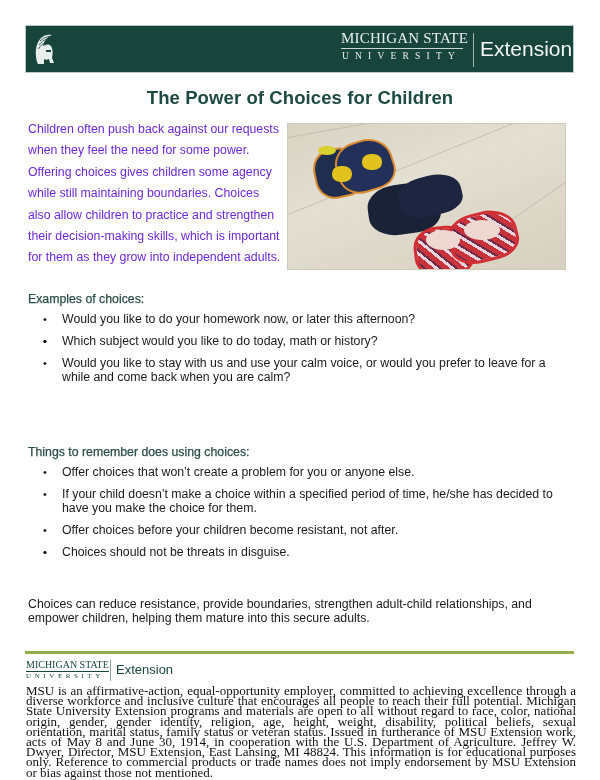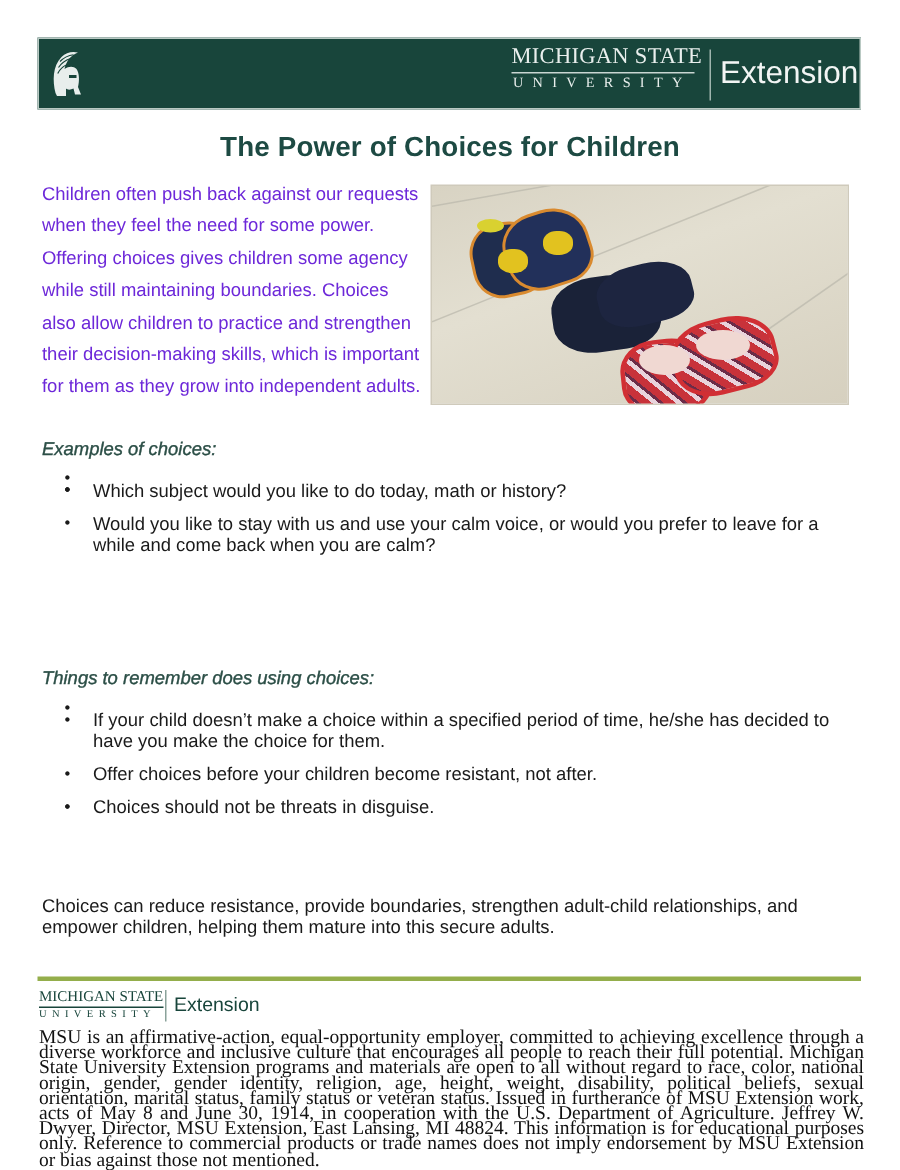--- a/index.html
+++ b/index.html
@@ -45,21 +45,21 @@
     .photo {
       position: absolute; left: 287px; top: 123px; width: 279px; height: 147px;
       background: linear-gradient(160deg, #d8d3c3 0%, #e3dfd1 40%, #d6d0bf 100%);
       border: 1px solid #cfcabb; overflow: hidden;
     }
     .tile-seam { position: absolute; background: #b9b6ab; opacity: 0.7; }
     .shoe { position: absolute; border-radius: 40% 45% 35% 40%; }
 
     
     .section-heading {
-      position: absolute; left: 28px; font-size: 12.3px; color: #2c4f47; font-weight: normal; font-style: italic;
+      position: absolute; left: 28px; font-size: 12.3px; color: #2c4f47; font-weight: normal;
       -webkit-text-stroke: 0.25px #2c4f47;
     }
     .bullet-list { position: absolute; left: 28px; width: 548px; list-style: none; }
     .bullet-item { position: relative; padding-left: 34px; font-size: 12.3px; line-height: 14px; color: #1a1a1a; }
     .bullet-item .dot { position: absolute; left: 15px; top: 0; font-size: 11px; }
 
     .closing-text {
       position: absolute; left: 28px; top: 597px; width: 520px;
       font-size: 12.3px; line-height: 14px; color: #1a1a1a;
     }
@@ -123,30 +123,30 @@
   <div class="shoe" style="left:110px; top:52px; width:64px; height:40px; background:#1d2540; transform:rotate(-14deg);"></div>
 
   <div class="shoe" style="left:126px; top:102px; width:60px; height:50px; background:repeating-linear-gradient(45deg,#c8323a 0 5px,#e9d3dc 5px 8px,#6b2c48 8px 10px); border:3px solid #d12f34; transform:rotate(-6deg);"></div>
   <div class="shoe" style="left:160px; top:88px; width:70px; height:50px; background:repeating-linear-gradient(45deg,#c8323a 0 5px,#e9d3dc 5px 8px,#6b2c48 8px 10px); border:3px solid #d12f34; transform:rotate(-14deg);"></div>
   <div class="shoe" style="left:138px; top:106px; width:34px; height:20px; background:#f0d8d2; border-radius:50%;"></div>
   <div class="shoe" style="left:176px; top:96px; width:36px; height:20px; background:#f0d8d2; border-radius:50%;"></div>
 </div>
 
 <h2 class="section-heading" style="top:292px;">Examples of choices:</h2>
 <ul class="bullet-list" style="top:312px;">
-  <li class="bullet-item" style="margin-bottom:8px;"><span class="dot">•</span></li>
+  <li class="bullet-item" style="margin-bottom:8px;"><span class="dot">•</span><span>Would you like to do your homework now, or later this afternoon?</span></li>
   <li class="bullet-item" style="margin-bottom:8px;"><span class="dot">•</span></li>
   <li class="bullet-item" style="margin-bottom:8px;"><span class="dot">•</span></li>
   <li class="bullet-item" style="margin-bottom:8px;"><span class="dot">•</span><span>Which subject would you like to do today, math or history?</span></li>
   <li class="bullet-item"><span class="dot">•</span><span>Would you like to stay with us and use your calm voice, or would you prefer to leave for a while and come back when you are calm?</span></li>
 </ul>
 
 <h2 class="section-heading" style="top:445px;">Things to remember does using choices:</h2>
 <ul class="bullet-list" style="top:465px;">
-  <li class="bullet-item" style="margin-bottom:8px;"><span class="dot">•</span></li>
+  <li class="bullet-item" style="margin-bottom:8px;"><span class="dot">•</span><span>Offer choices that won’t create a problem for you or anyone else.</span></li>
   <li class="bullet-item" style="margin-bottom:8px;"><span class="dot">•</span><span>If your child doesn’t make a choice within a specified period of time, he/she has decided to have you make the choice for them.</span></li>
   <li class="bullet-item" style="margin-bottom:8px;"><span class="dot">•</span><span>Offer choices before your children become resistant, not after.</span></li>
   <li class="bullet-item" style="margin-bottom:8px;"><span class="dot">•</span></li>
   <li class="bullet-item"><span class="dot">•</span><span>Choices should not be threats in disguise.</span></li>
 </ul>
 
 <p class="closing-text">Choices can reduce resistance, provide boundaries, strengthen adult-child relationships, and empower children, helping them mature into this secure adults.</p>
 
 <div class="green-rule"></div>
 <div class="footer-logo">

